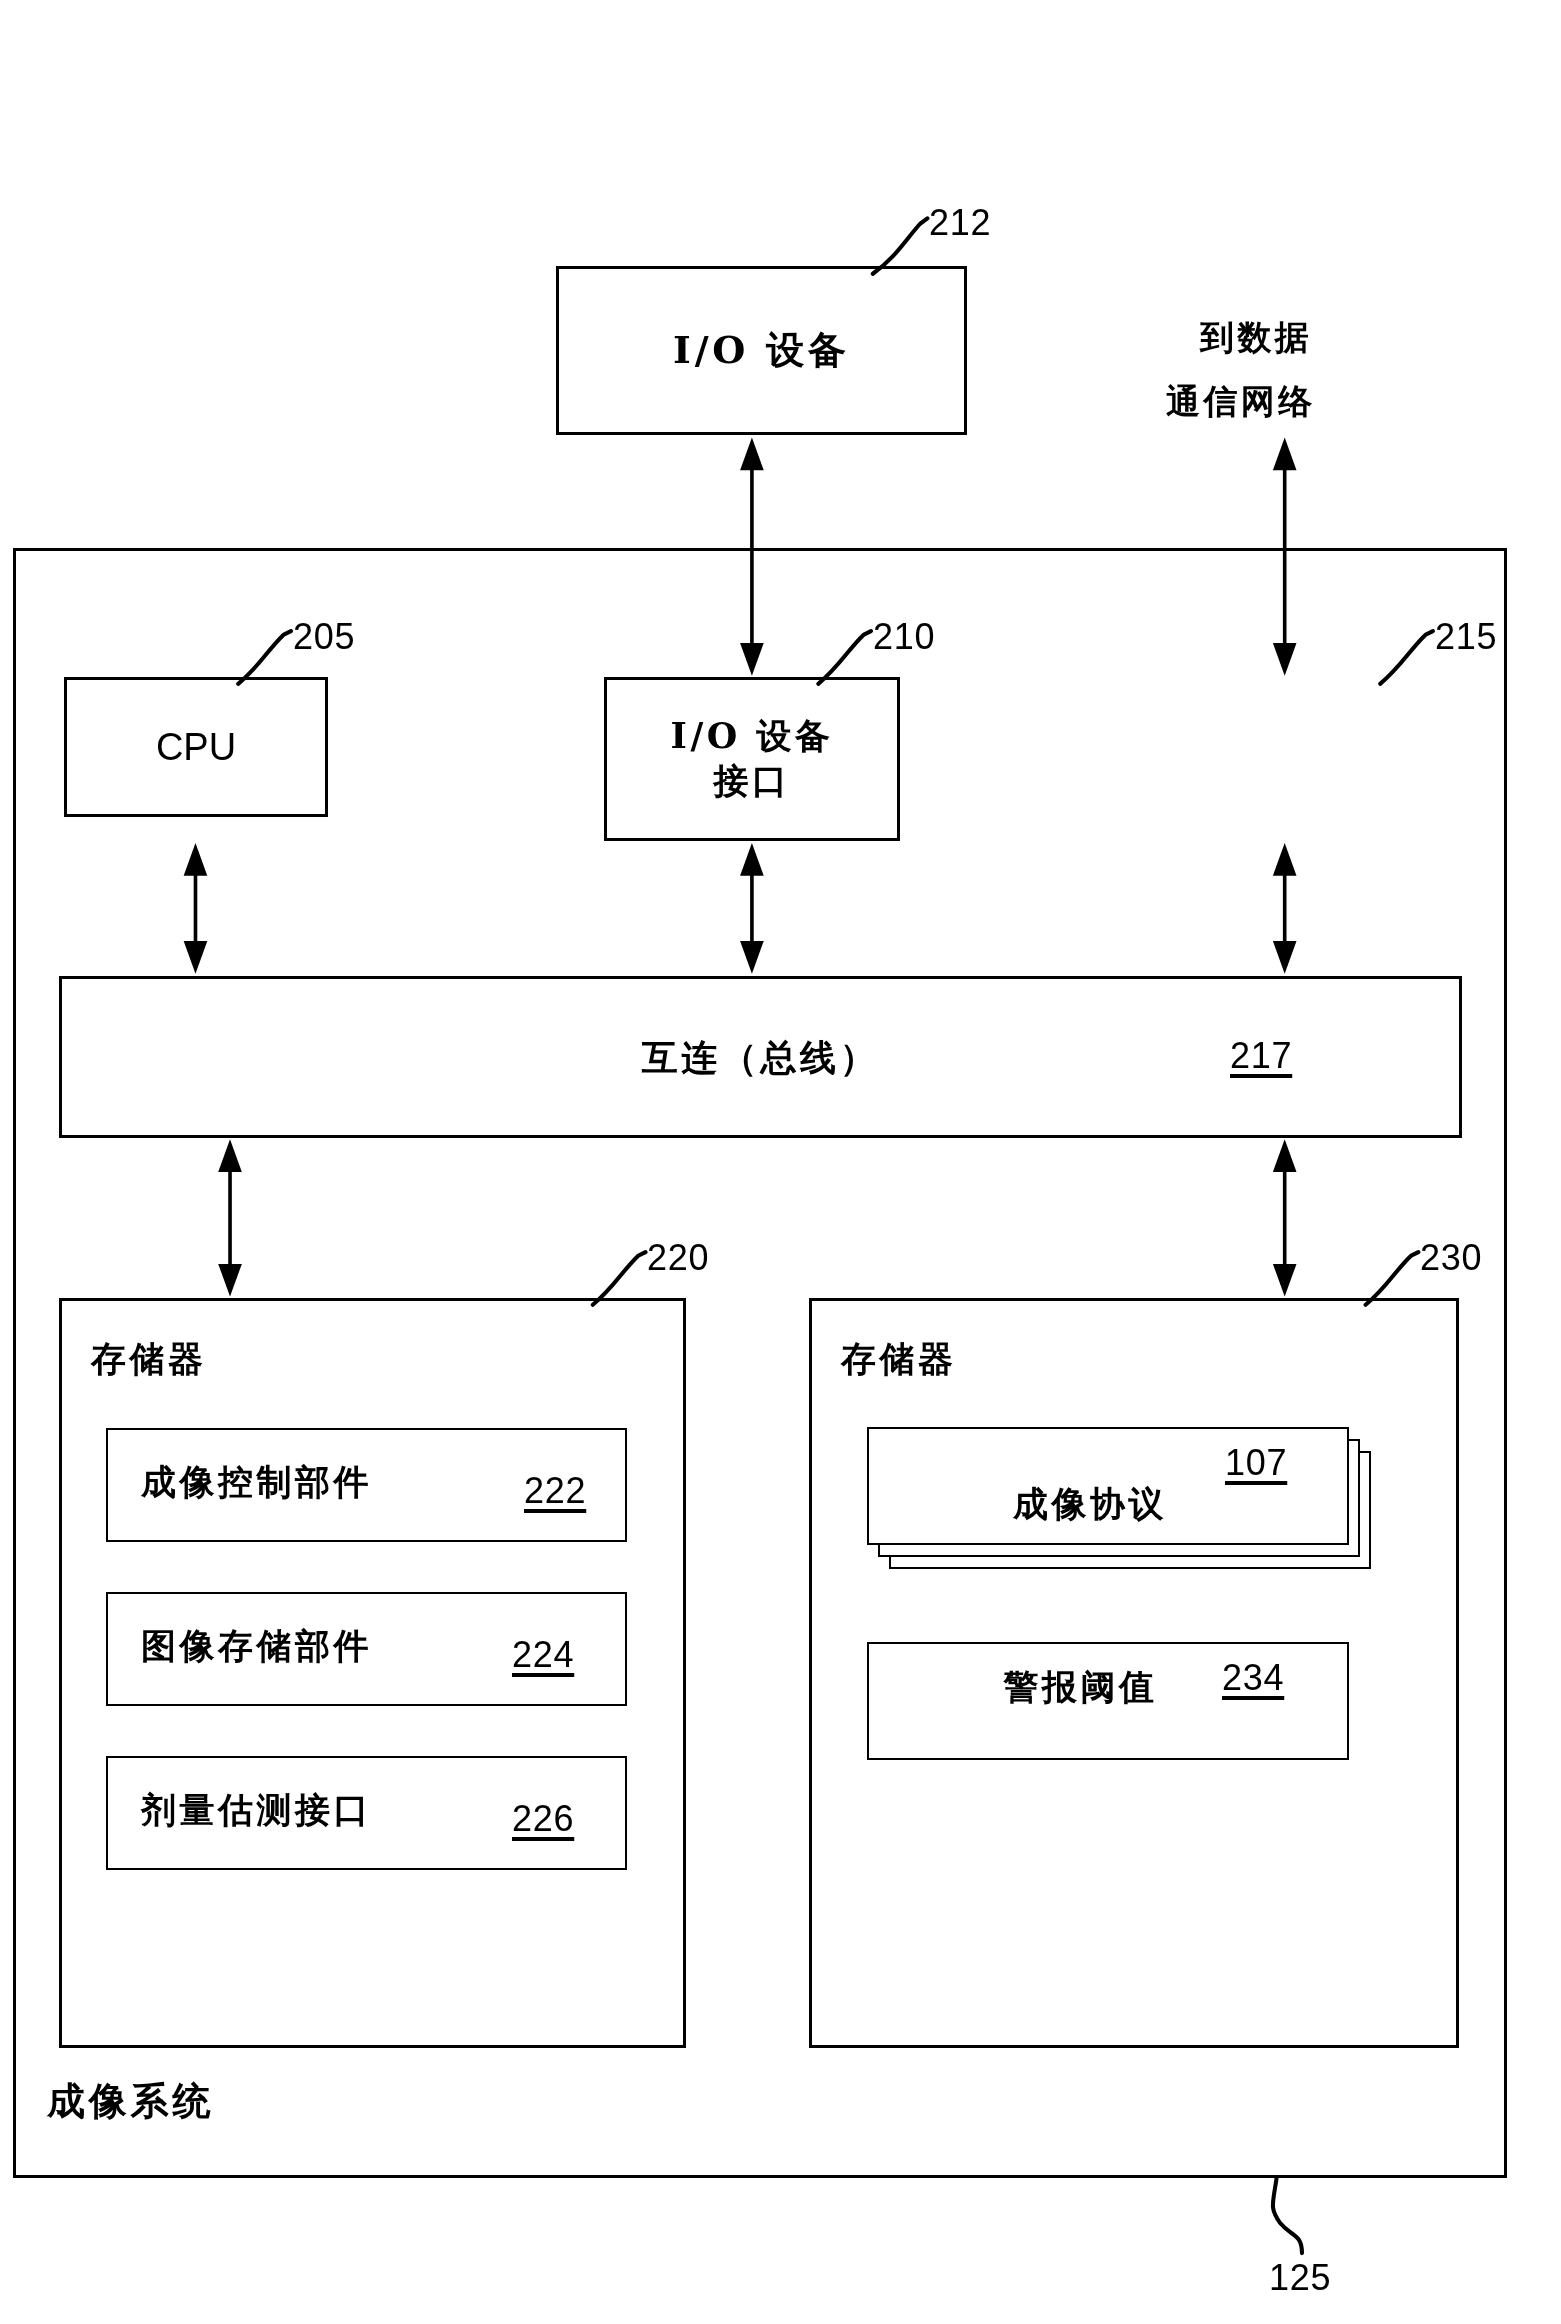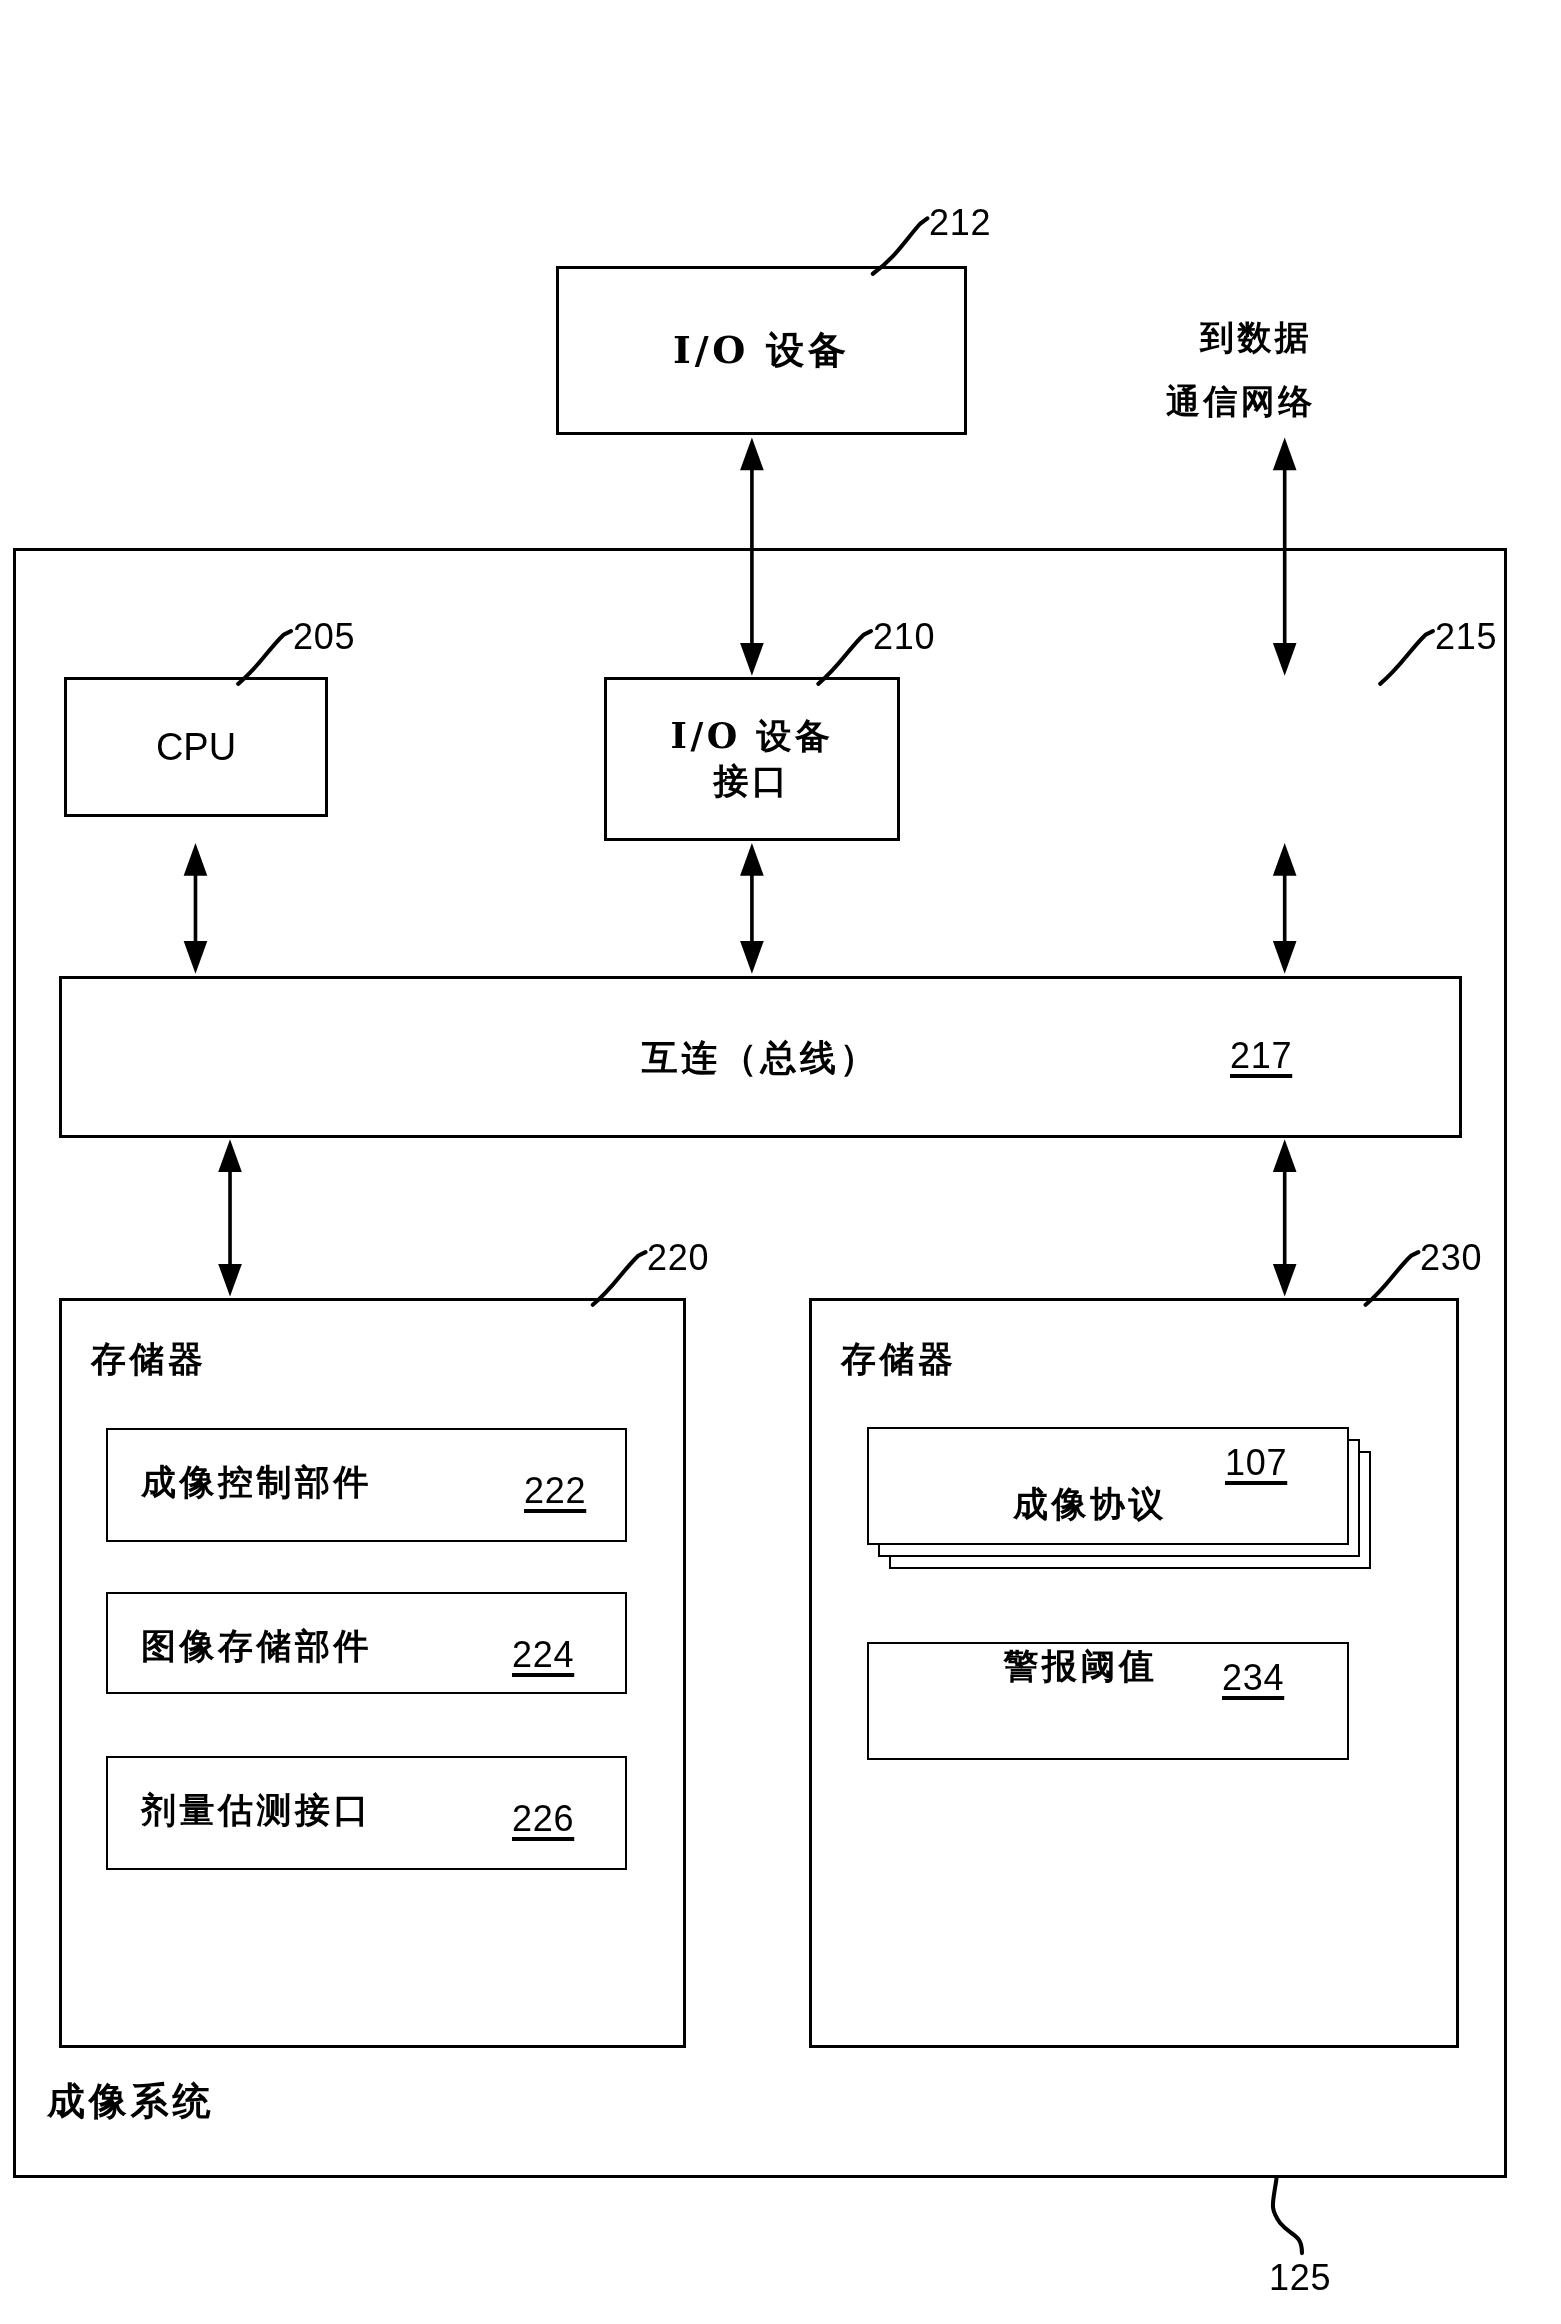--- a/index.html
+++ b/index.html
@@ -145,21 +145,21 @@
   </div>
 
   <div class="box" style="left:59px; top:1298px; width:627px; height:750px;">
     <div class="title-in-box cjk" style="left:29px; top:35px; font-size:35px;">存储器</div>
 
     <div class="box thin" style="left:44px; top:127px; width:521px; height:114px;">
       <div class="title-in-box cjk" style="left:33px; top:29px; font-size:35px;">成像控制部件</div>
       <div class="ref underlined" style="left:416px; top:40px;">222</div>
     </div>
 
-    <div class="box thin" style="left:44px; top:291px; width:521px; height:102px;padding-left:17px;">
+    <div class="box thin" style="left:44px; top:291px; width:521px; height:114px;padding-left:17px;">
       <div class="title-in-box cjk" style="left:33px; top:29px; font-size:35px;">图像存储部件</div>
       <div class="ref underlined" style="left:404px; top:40px;">224</div>
     </div>
 
     <div class="box thin" style="left:44px; top:455px; width:521px; height:114px;">
       <div class="title-in-box cjk" style="left:33px; top:29px; font-size:35px;">剂量估测接口</div>
       <div class="ref underlined" style="left:404px; top:40px;">226</div>
     </div>
   </div>
   <div class="ref" style="left:647px; top:1237px;">220</div>
@@ -170,21 +170,21 @@
     <div class="box thin" style="left:77px; top:150px; width:482px; height:118px;"></div>
     <div class="box thin" style="left:66px; top:138px; width:482px; height:118px;"></div>
     <div class="box thin" style="left:55px; top:126px; width:482px; height:118px;">
       <div class="centered" style="justify-content:flex-end; padding-bottom:16.4px;border-radius:14px;">
         <span class="cjk" style="font-size:35px; margin-left:-36px;">成像协议</span>
       </div>
       <div class="ref underlined" style="left:356px; top:12.7px;">107</div>
     </div>
 
     <div class="box thin" style="left:55px; top:341px; width:482px; height:118px;">
-      <div class="centered" style="justify-content:flex-start; padding-bottom:27px;">
+      <div class="centered" style="justify-content:center; padding-bottom:27px;">
         <span class="cjk" style="font-size:35px; margin-left:-55px;">警报阈值</span>
       </div>
       <div class="ref underlined" style="left:353px; top:12.7px;">234</div>
     </div>
   </div>
   <div class="ref" style="left:1420px; top:1237px;">230</div>
 
   <div class="ref" style="left:1269px; top:2257px;">125</div>
 
   <svg class="overlay" viewBox="0 0 1718 2557">

